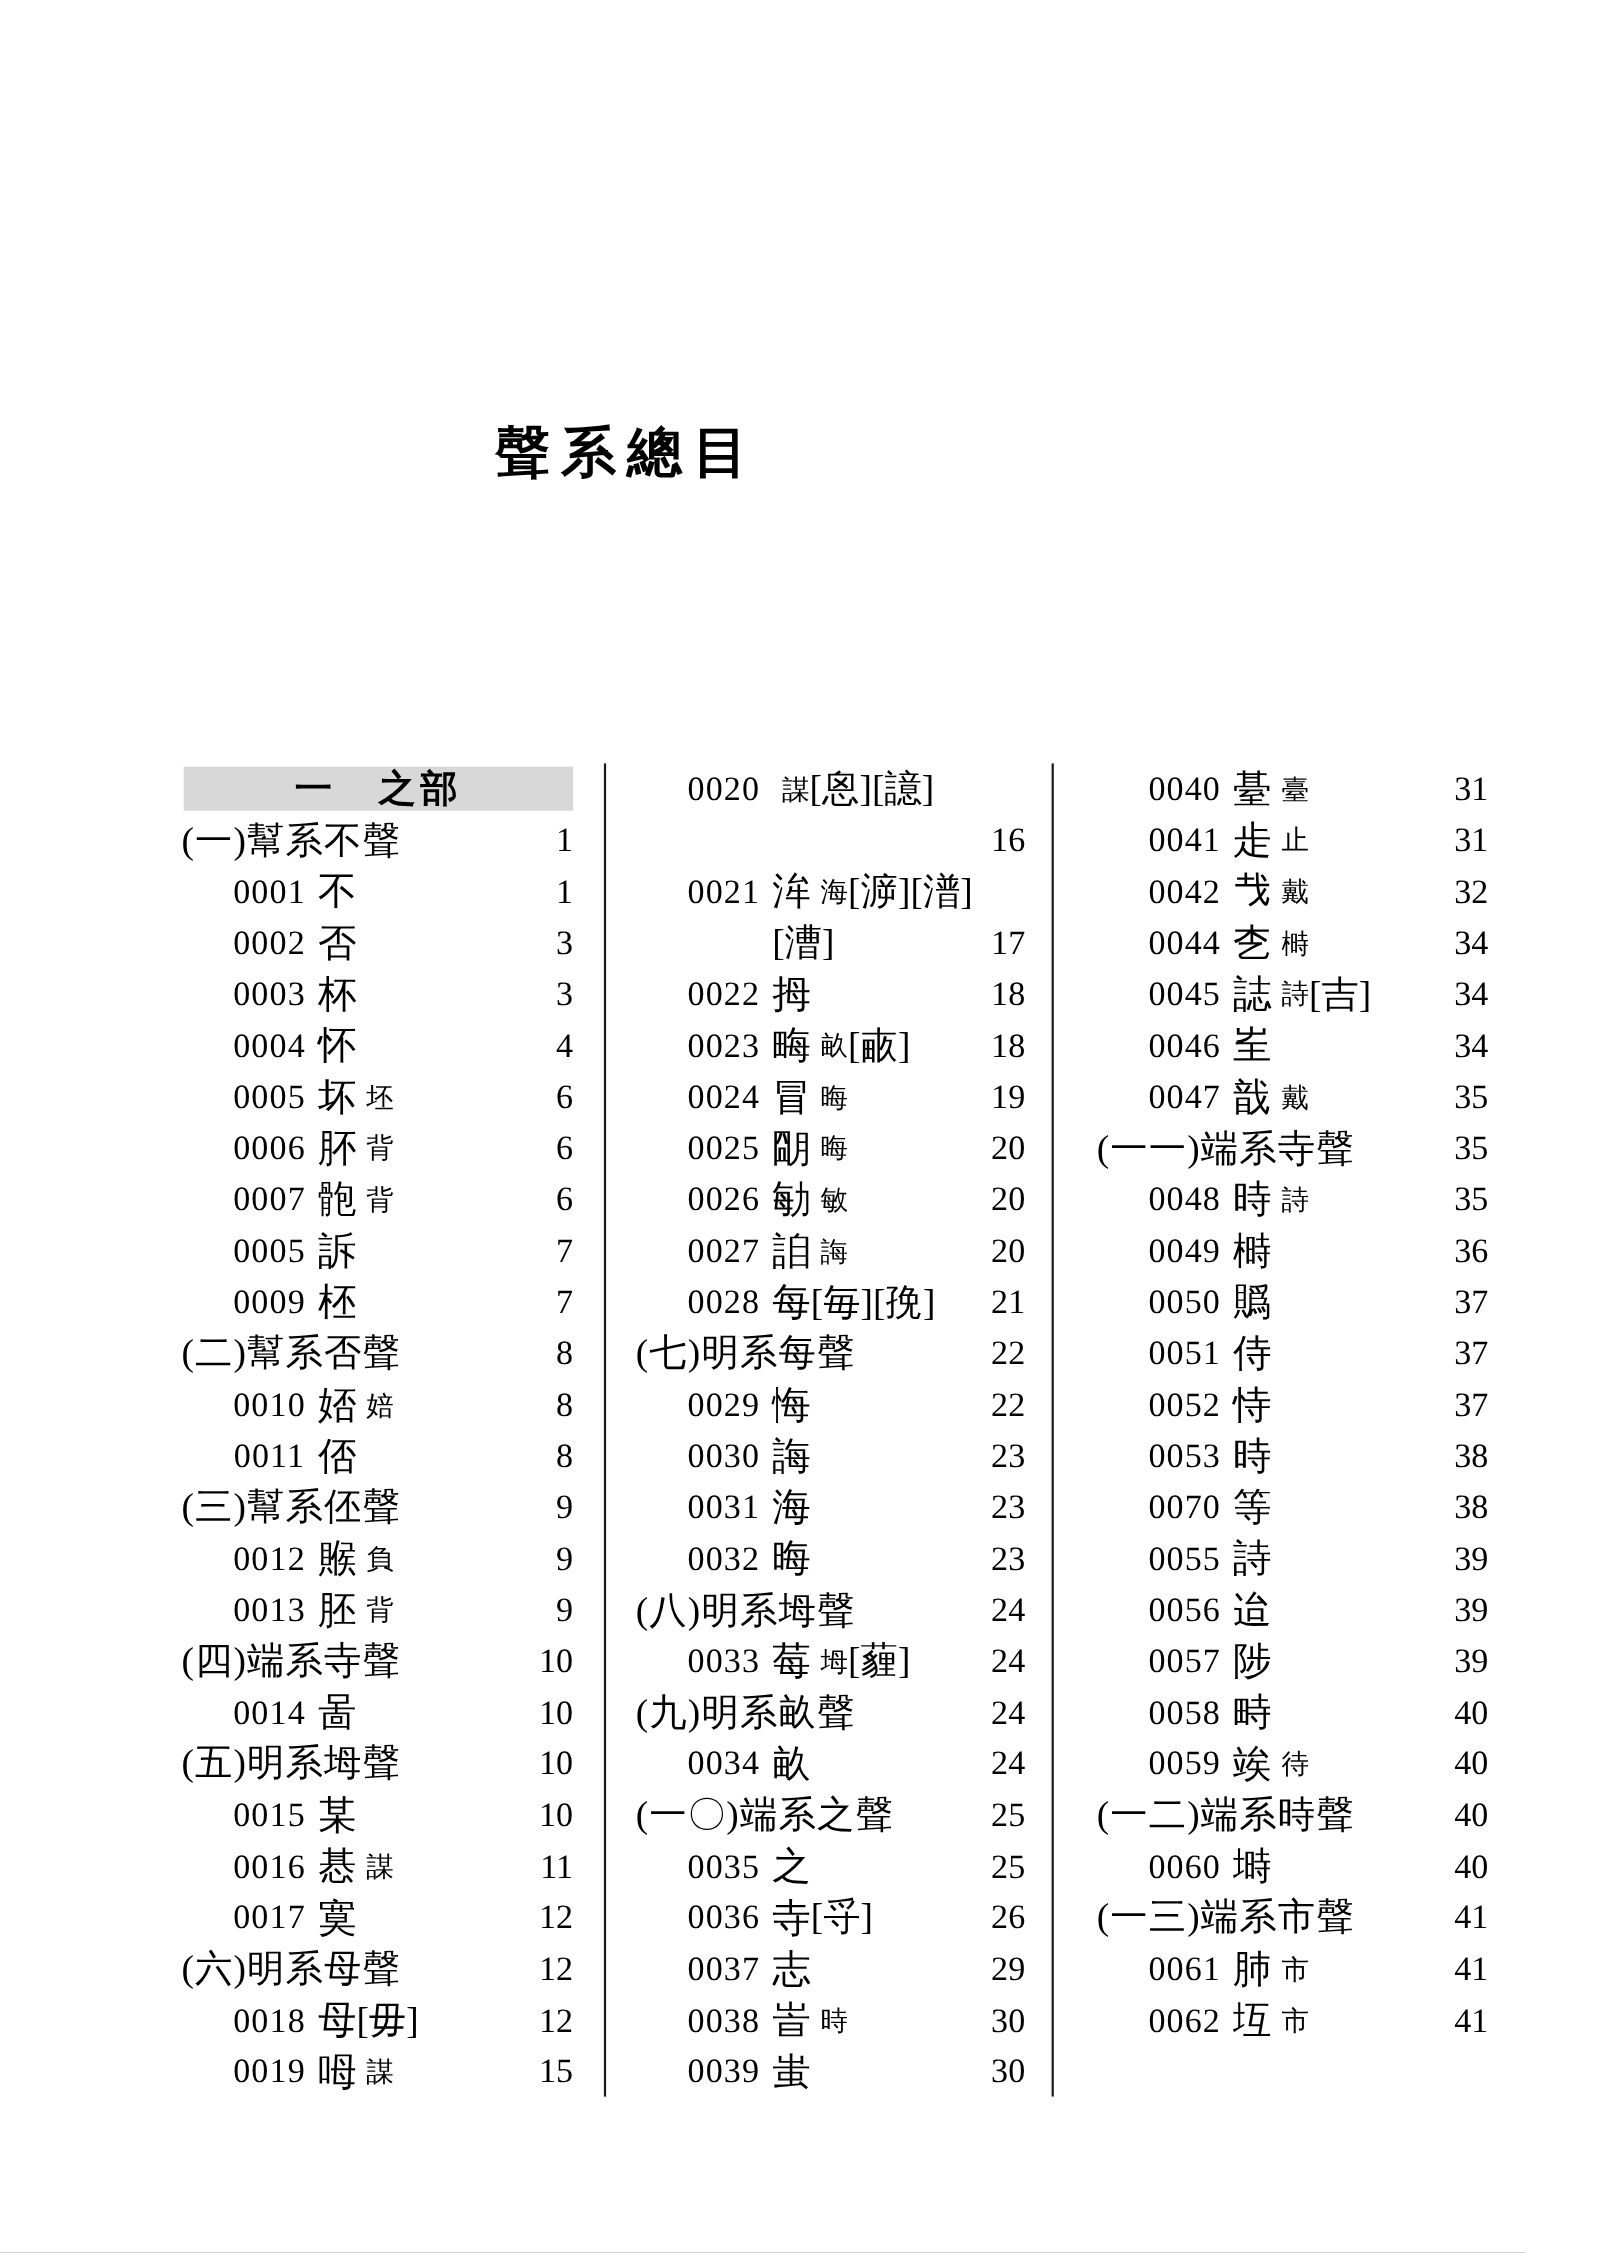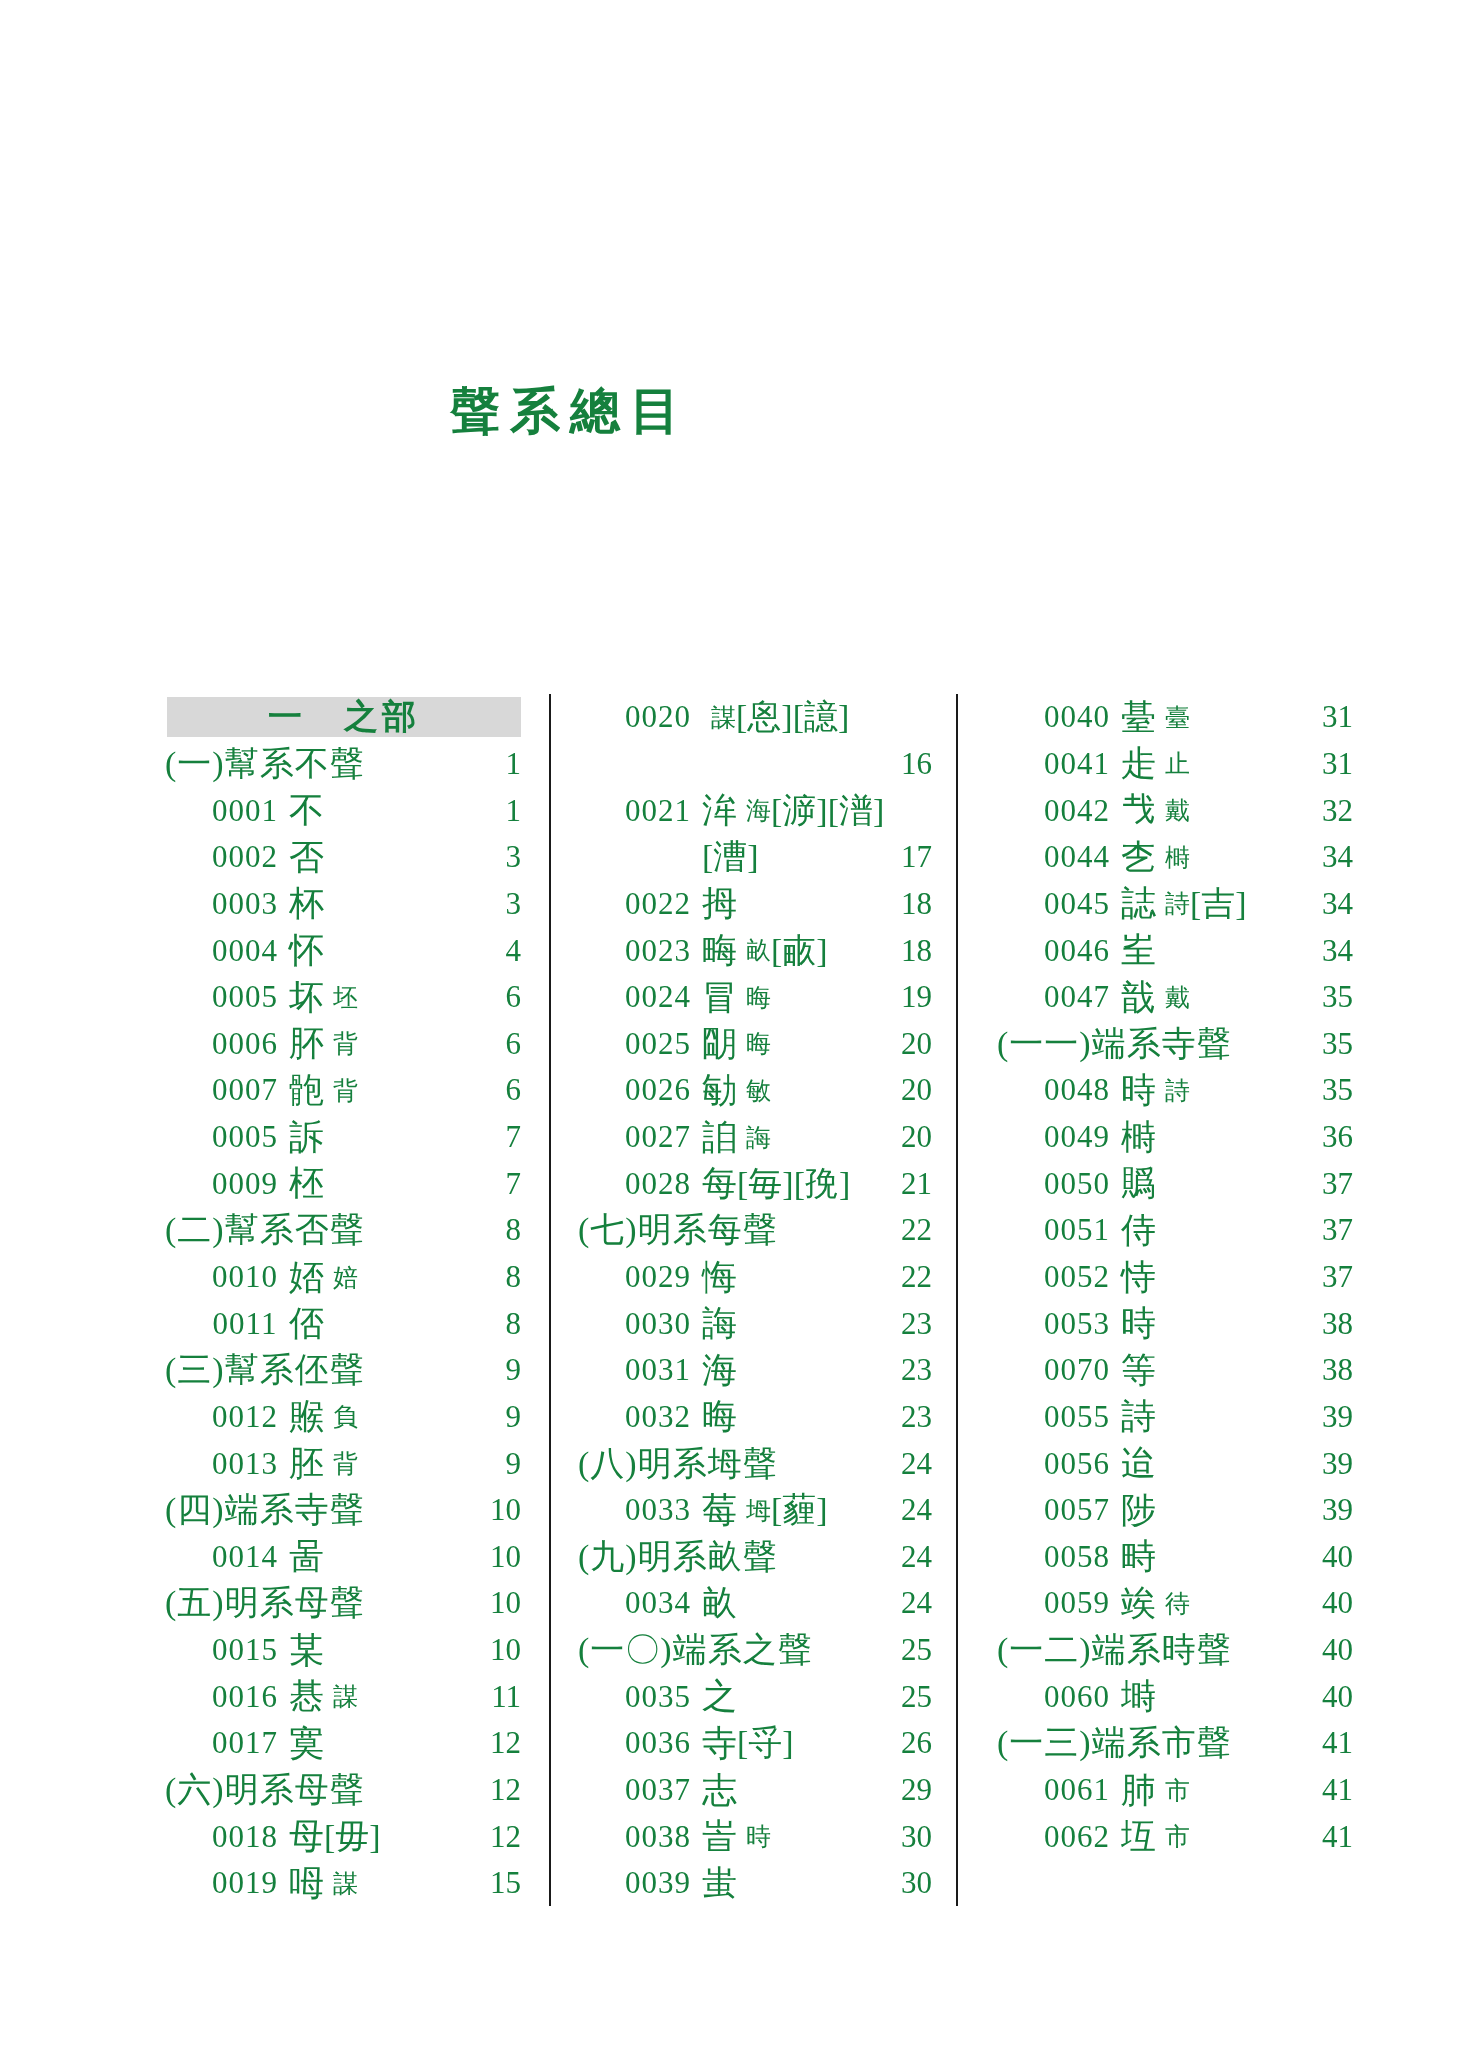--- a/index.html
+++ b/index.html
@@ -1,17 +1,17 @@
 <!DOCTYPE html>
 <html><head>
 <meta charset="utf-8">
 <style>
   html,body{margin:0;padding:0;background:#888;}
   #page{position:relative;width:1457px;height:2048px;background:#ffffff;overflow:hidden;
-        font-family:"Liberation Serif","DejaVu Serif",serif;color:#15803d;}
+        font-family:"Liberation Serif","DejaVu Serif",serif;color:#000000;}
   #title{position:absolute;left:420px;top:378px;width:300px;text-align:center;
          font-size:50px;font-weight:bold;letter-spacing:10px;white-space:nowrap;}
   .vrule{position:absolute;top:694px;height:1212px;width:2px;background:#1a1a1a;}
   .col{position:absolute;top:694px;text-align:center;}
   .row{position:relative;height:46.65px;}
   .head{position:absolute;left:2px;right:6px;top:3px;bottom:4px;
         display:flex;align-items:center;justify-content:center;
         font-size:34px;font-weight:bold;letter-spacing:4px;}
   .line{position:absolute;left:0;right:0;top:0;bottom:0;display:flex;align-items:center;}
   .num{margin-left:36px;width:88px;font-size:31px;letter-spacing:1px;}
@@ -156,21 +156,21 @@
       </div>
       <div class="row">
         <span class="line">
           <span class="num">0014</span>
           <span class="big">啚</span>
         </span>
         <span class="pg">10</span>
       </div>
       <div class="row">
         <span class="line">
-          <span class="sec">(五)明系母聲</span>
+          <span class="sec">(五)明系坶聲</span>
         </span>
         <span class="pg">10</span>
       </div>
       <div class="row">
         <span class="line">
           <span class="num">0015</span>
           <span class="big">某</span>
         </span>
         <span class="pg">10</span>
       </div>

